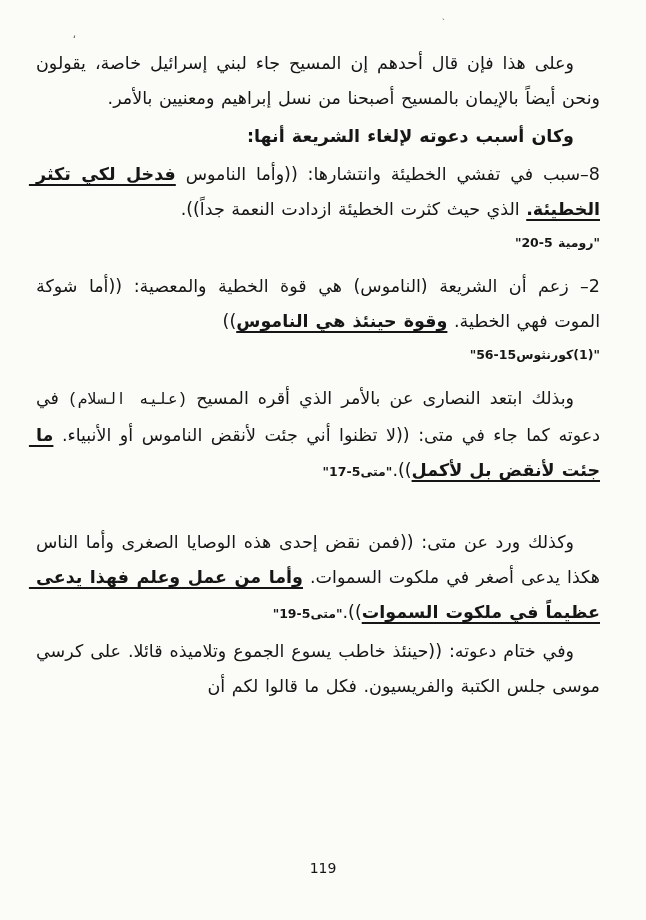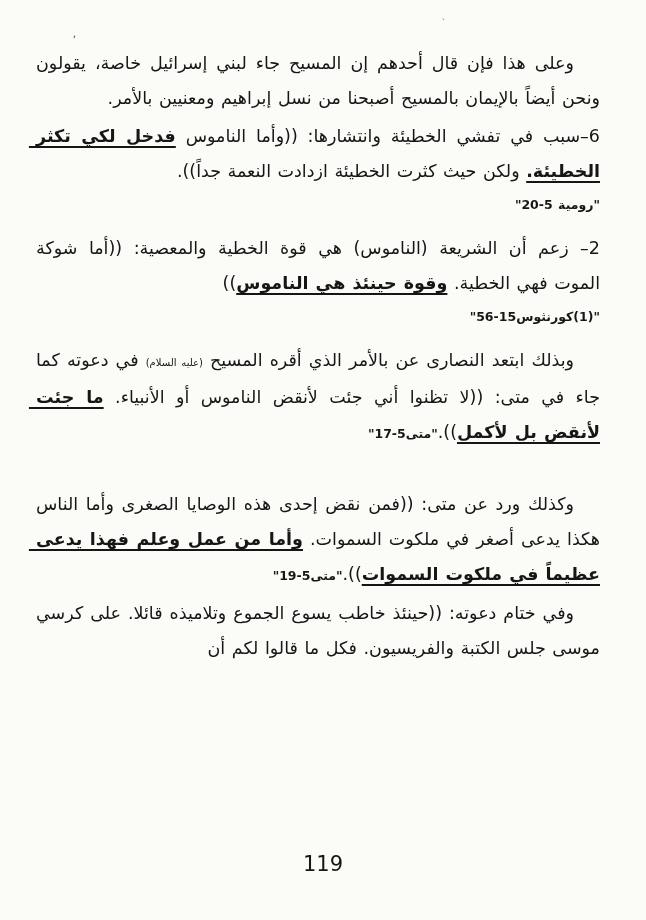--- a/index.html
+++ b/index.html
@@ -51,45 +51,46 @@
     letter-spacing: .2px;
   }
   p.para.gap-top { margin-top: 36px; }
   span.run { white-space: pre-wrap; }
   span.bold-underline {
     font-weight: bold;
     text-decoration: underline;
     text-decoration-thickness: 1.5px;
     text-underline-offset: 4px;
   }
-  span.small { font-size: 10px; }
+  span.small { font-size: 16px; font-family: Liberation Mono, monospace; }
   span.ref-inline {
     font-size: 12.5px;
     font-weight: bold;
   }
   .page-number {
     position: absolute;
     bottom: 44px;
     left: 0;
     right: 0;
     text-align: center;
-    font-size: 21px;
+    font-size: 14px;
     color: #161616;
   }
 </style>
 </head>
 <body>
 
 <div class="page">
   <span class="scan-artifact tl">،</span>
   <span class="scan-artifact tr">ˎ</span>
 
   <div class="text-block" id="text-block">
       <p class="para indent"><span class="run">وعلى هذا فإن قال أحدهم إن المسيح جاء لبني إسرائيل خاصة، يقولون ونحن أيضاً بالإيمان بالمسيح أصبحنا من نسل إبراهيم ومعنيين بالأمر.</span></p>
-      <p class="para"><span class="run">6–سبب في تفشي الخطيئة وانتشارها: ((وأما الناموس </span><span class="run bold-underline">فدخل لكي تكثر الخطيئة.</span><span class="run"> ولكن حيث كثرت الخطيئة ازدادت النعمة جداً)).</span></p>
+      <p class="para indent heading"><span class="run">وكان أسبب دعوته لإلغاء الشريعة أنها:</span></p>
+      <p class="para"><span class="run">8–سبب في تفشي الخطيئة وانتشارها: ((وأما الناموس </span><span class="run bold-underline">فدخل لكي تكثر الخطيئة.</span><span class="run"> الذي حيث كثرت الخطيئة ازدادت النعمة جداً)).</span></p>
       <p class="para ref"><span class="run">"رومية 5-20"</span></p>
       <p class="para"><span class="run">2– زعم أن الشريعة (الناموس) هي قوة الخطية والمعصية: ((أما شوكة الموت فهي الخطية. </span><span class="run bold-underline">وقوة حينئذ هي الناموس</span><span class="run">))</span></p>
       <p class="para ref"><span class="run">"(1)كورنثوس15-56"</span></p>
       <p class="para indent"><span class="run">وبذلك ابتعد النصارى عن بالأمر الذي أقره المسيح </span><span class="run small">(عليه السلام)</span><span class="run"> في دعوته كما جاء في متى: ((لا تظنوا أني جئت لأنقض الناموس أو الأنبياء. </span><span class="run bold-underline">ما جئت لأنقض بل لأكمل</span><span class="run">)).</span><span class="run ref-inline">"متى5-17"</span></p>
       <p class="para indent gap-top"><span class="run">وكذلك ورد عن متى: ((فمن نقض إحدى هذه الوصايا الصغرى وأما الناس هكذا يدعى أصغر في ملكوت السموات. </span><span class="run bold-underline">وأما من عمل وعلم فهذا يدعى عظيماً في ملكوت السموات</span><span class="run">)).</span><span class="run ref-inline">"متى5-19"</span></p>
       <p class="para indent"><span class="run">وفي ختام دعوته: ((حينئذ خاطب يسوع الجموع وتلاميذه قائلا. على كرسي موسى جلس الكتبة والفريسيون. فكل ما قالوا لكم أن</span></p>
     </div>
 
   <div class="page-number">119</div>
 </div>

